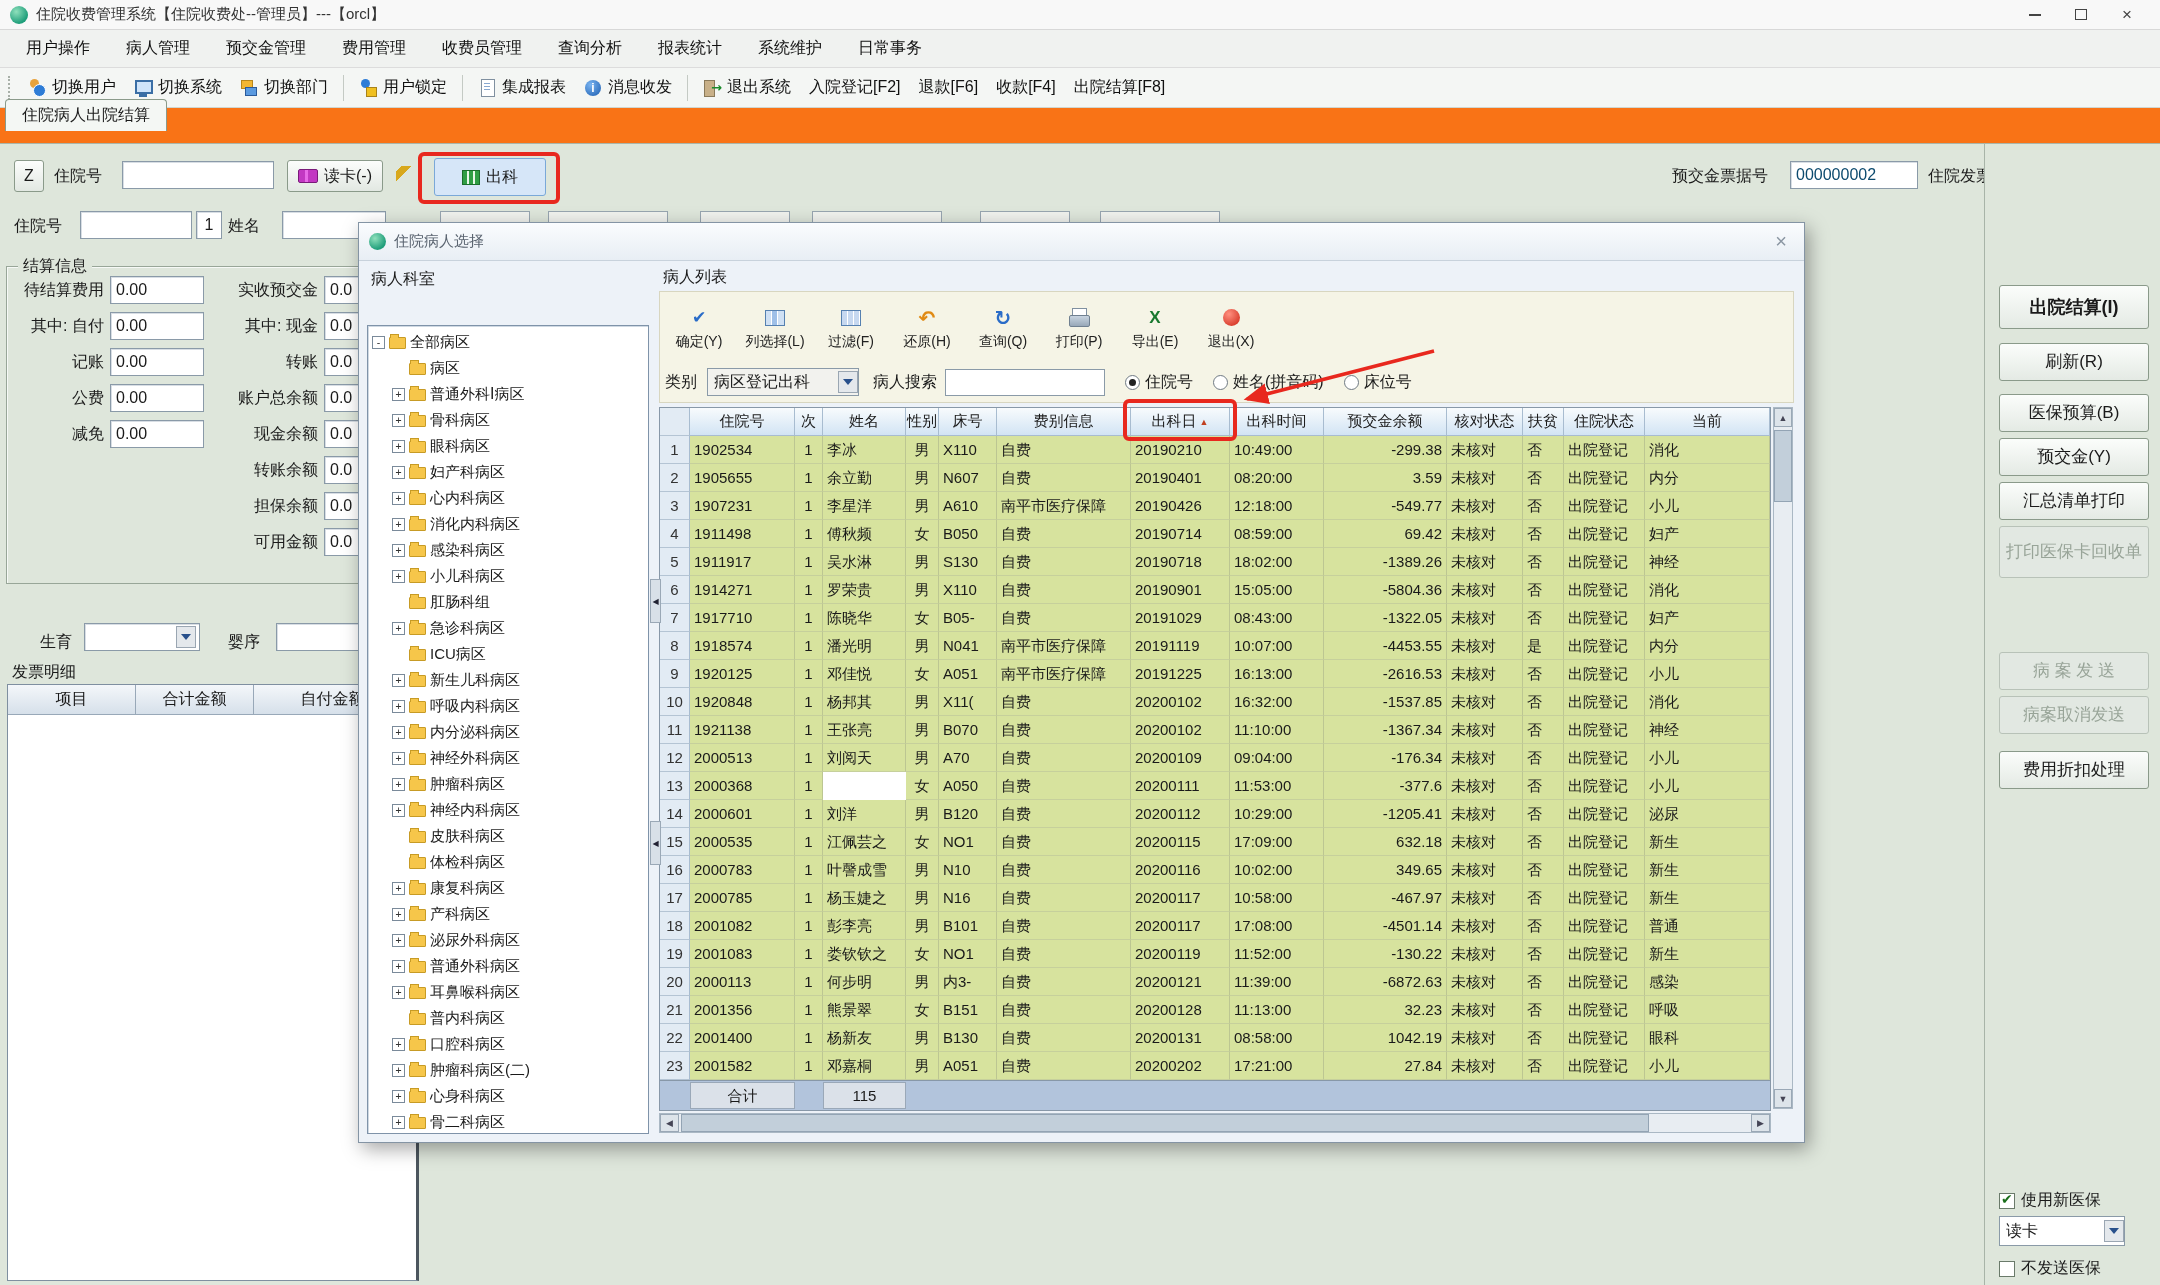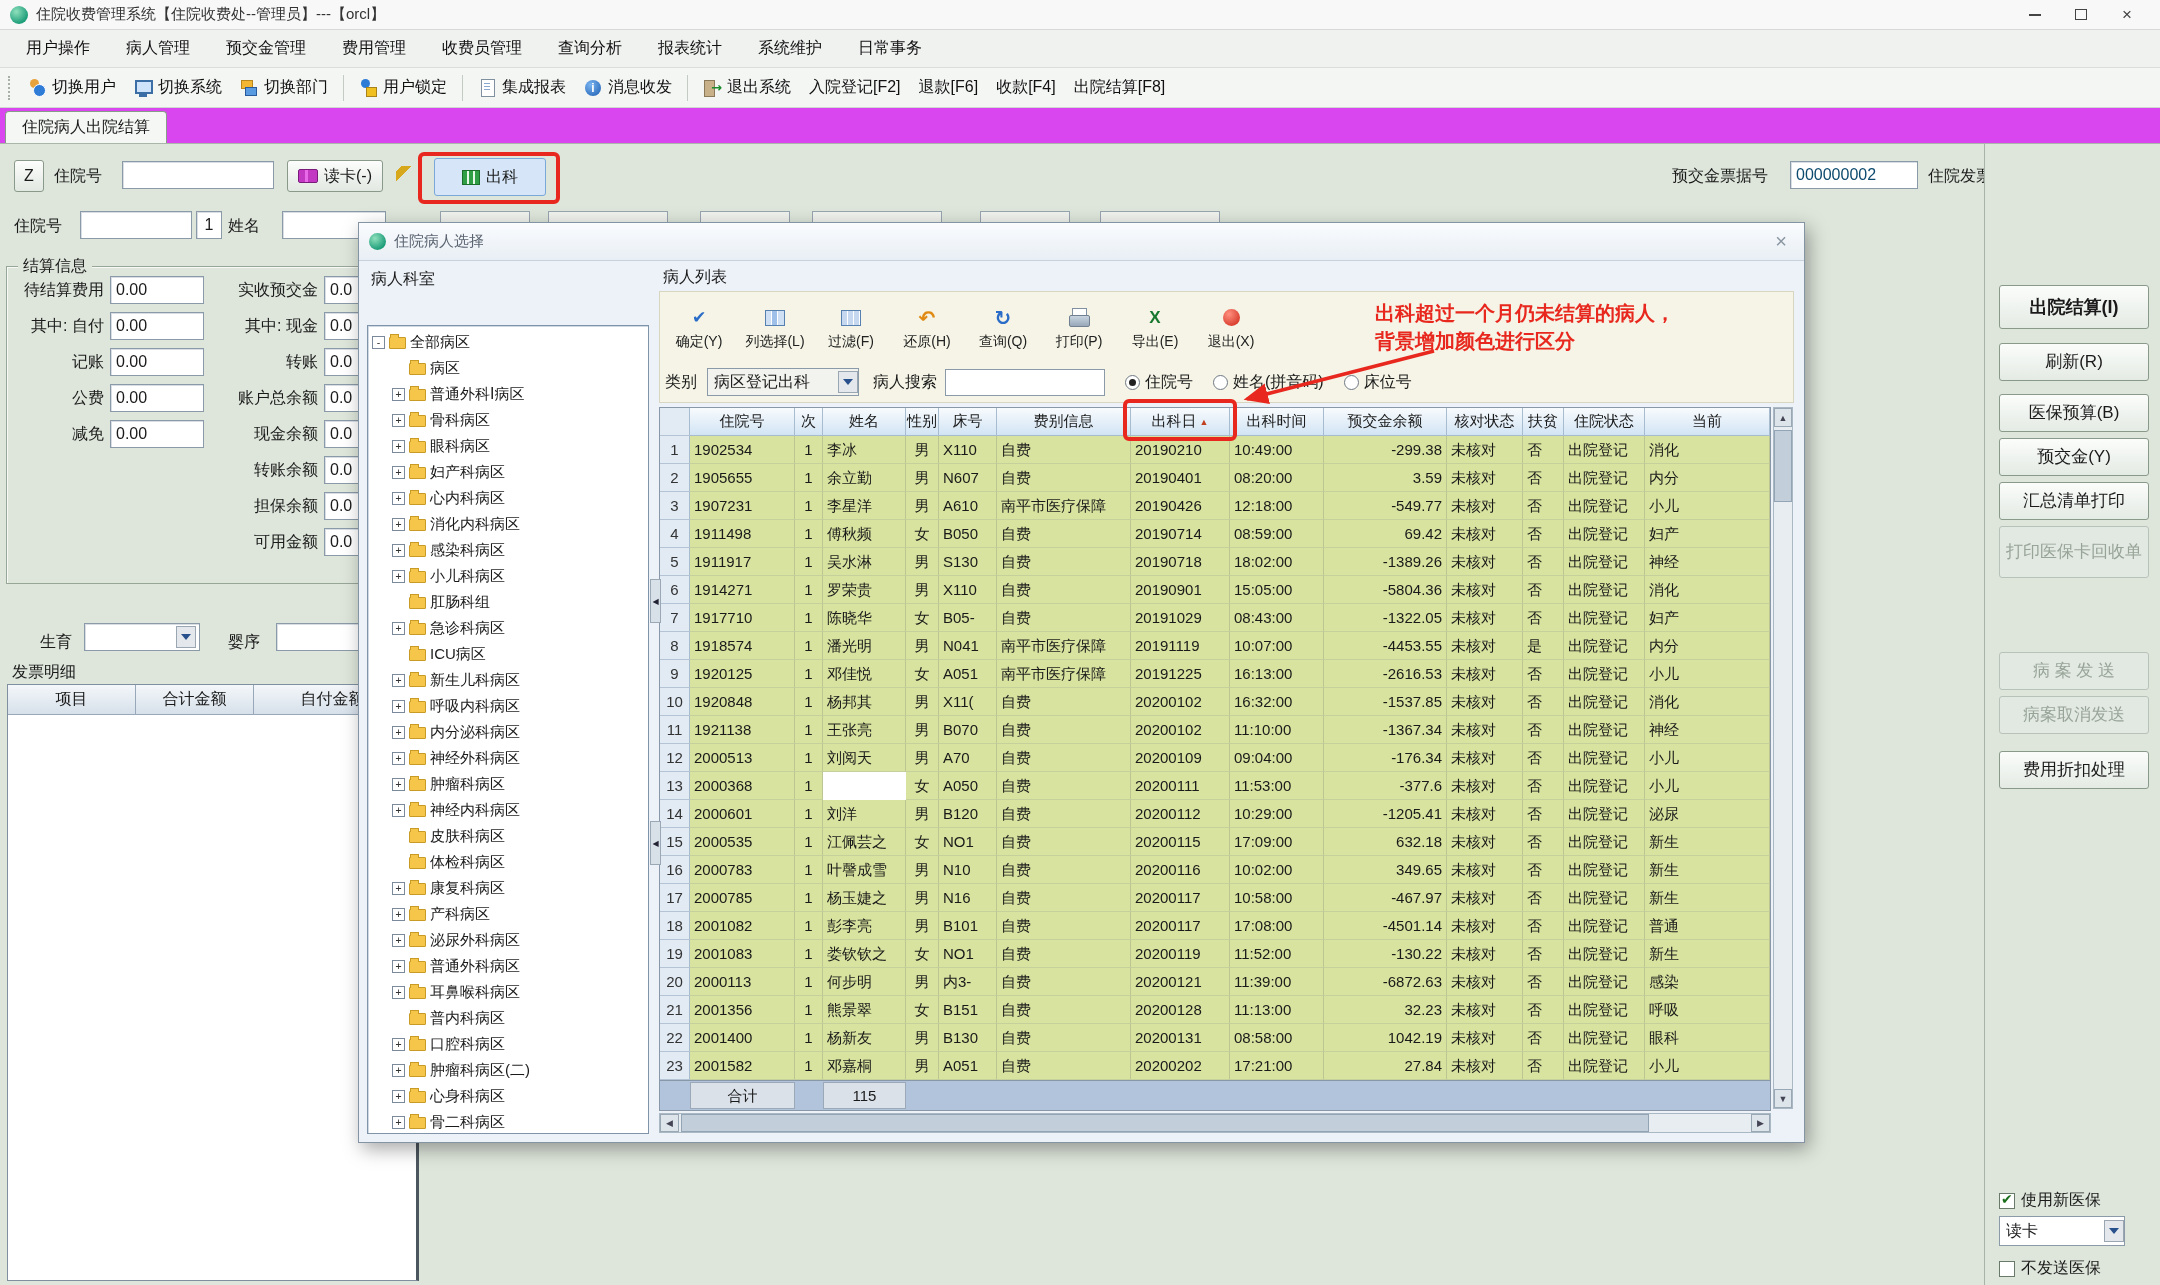--- a/index.html
+++ b/index.html
@@ -39,21 +39,21 @@
   .mico-user-lock::before{content:"";position:absolute;top:0;left:2px;width:9px;height:9px;border-radius:50%;background:#2e7cd6}
   .mico-user-lock::after{content:"";position:absolute;bottom:0;right:0;width:9px;height:8px;background:#f0c020;border:1px solid #a8821a}
   .mico-report::before{content:"";position:absolute;top:0;left:3px;width:12px;height:16px;background:#fff;border:1px solid #8090a0}
   .mico-report::after{content:"";position:absolute;top:4px;left:6px;width:6px;height:8px;background:repeating-linear-gradient(#88a8d0 0 1px,transparent 1px 3px)}
   .mico-message::before{content:"";position:absolute;inset:1px;border-radius:50%;background:radial-gradient(circle at 35% 30%,#7ab4f0,#1a5cb0)}
   .mico-message::after{content:"i";position:absolute;inset:0;color:#fff;font:bold 12px/18px "Liberation Sans",sans-serif;text-align:center}
   .mico-exit-system::before{content:"";position:absolute;top:1px;left:1px;width:9px;height:15px;background:#c8b088;border:1px solid #8a7a5a}
   .mico-exit-system::after{content:"\2192";position:absolute;right:-1px;top:1px;color:#1a8a2a;font:bold 13px/16px "DejaVu Sans",sans-serif}
 
   
-  .tabbar{position:absolute;top:108px;left:0;right:0;height:36px;background:#d946ef;border-bottom:1px solid #aab6aa;display:flex;align-items:flex-end;padding:0 5px;z-index:5}
+  .tabbar{position:absolute;top:108px;left:0;right:0;height:36px;background:#f97316;border-bottom:1px solid #aab6aa;display:flex;align-items:flex-end;padding:12px 5px;z-index:5}
   .tab{height:32px;padding:0 16px;background:#f4f7f4;border:1px solid #8a9a8a;border-bottom:none;border-radius:4px 4px 0 0;display:flex;align-items:center;font-size:16px}
 
   
   .main{position:absolute;top:144px;left:0;right:0;bottom:0;background:var(--bg)}
   .lbl{position:absolute;height:28px;line-height:28px;font-size:16px;white-space:nowrap}
   .inp{position:absolute;height:28px;line-height:26px;background:#fff;border:1px solid #8a9aa8;box-shadow:inset 1px 1px 0 #d8dee4;padding:0 5px;font-size:16px;white-space:nowrap;overflow:hidden}
   .inp.blue{color:#0c4a6e}
   .btn3d{position:absolute;background:linear-gradient(#fcfdfc,#e2e8e2);border:1px solid #8a9a8a;border-radius:3px;display:flex;align-items:center;justify-content:center;gap:6px;font-size:16px}
   #zbtn{left:14px;top:16px;width:30px;height:32px}
   #lbl-ip1{left:54px;top:18px}
@@ -996,18 +996,14 @@
 
     <div class="red-box" id="redbox2"></div>
     <svg id="arrow-svg" width="260" height="100">
       <defs>
         <marker id="ah" orient="auto" markerWidth="9" markerHeight="9" refX="6" refY="3">
           <path d="M0,0 L7,3 L0,6 z" fill="#e8281e"></path>
         </marker>
       </defs>
       <line x1="245" y1="32" x2="58" y2="80" stroke="#e8281e" stroke-width="3.5" marker-end="url(#ah)"></line>
     </svg>
-    <div id="annotation">
-      <div>出科超过一个月仍未结算的病人，</div>
-      <div>背景增加颜色进行区分</div>
-    </div>
   </div>
 </div>
 
 </body></html>

